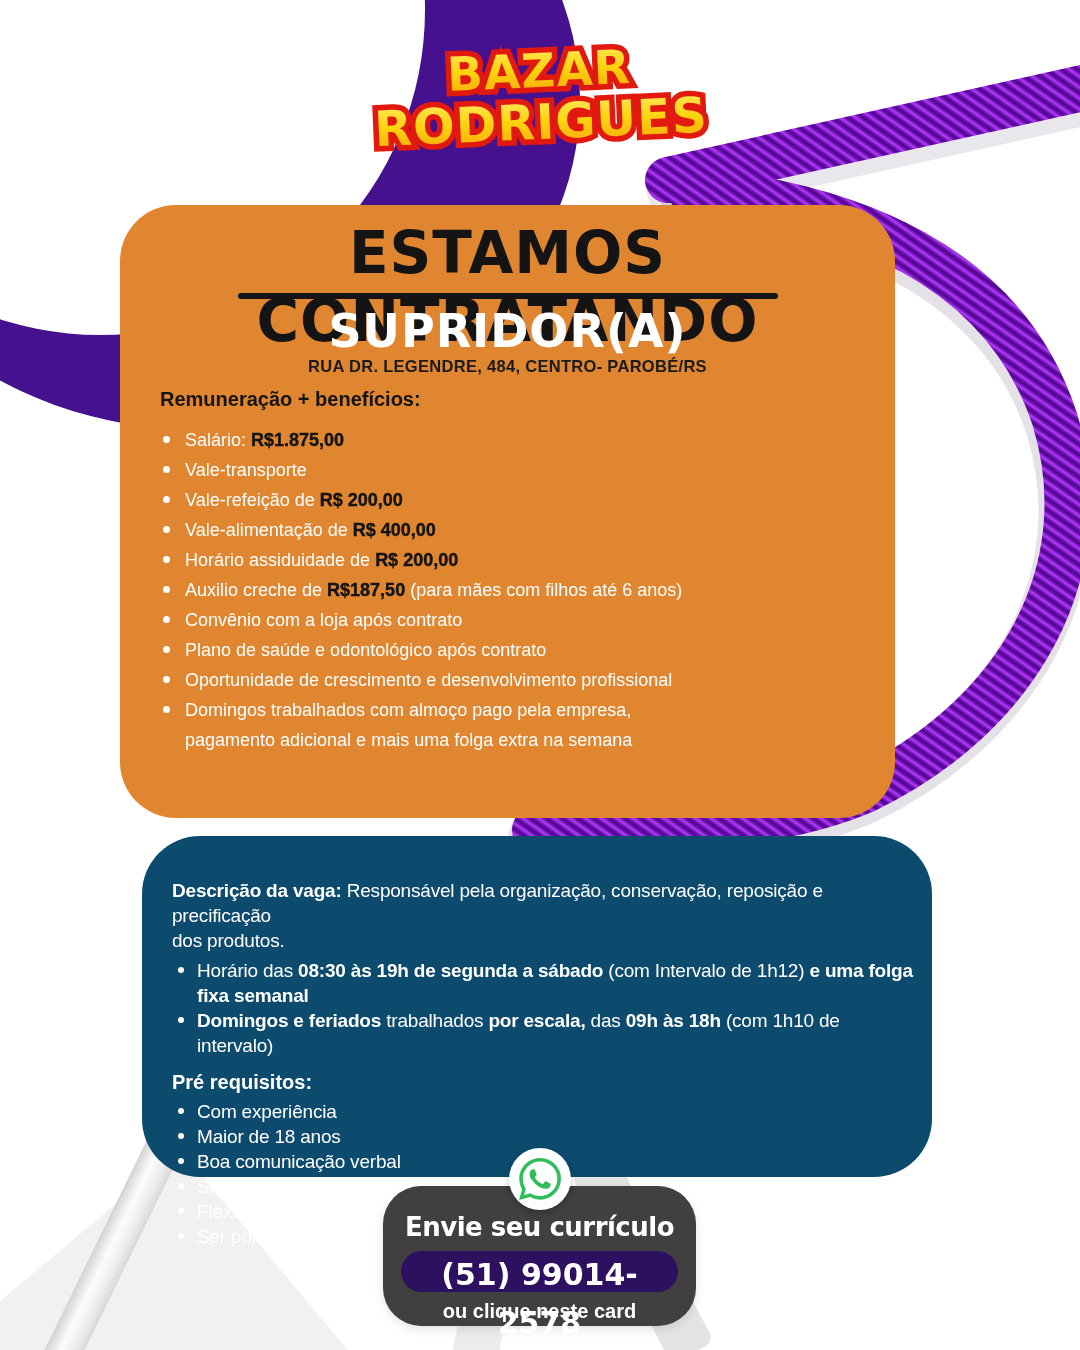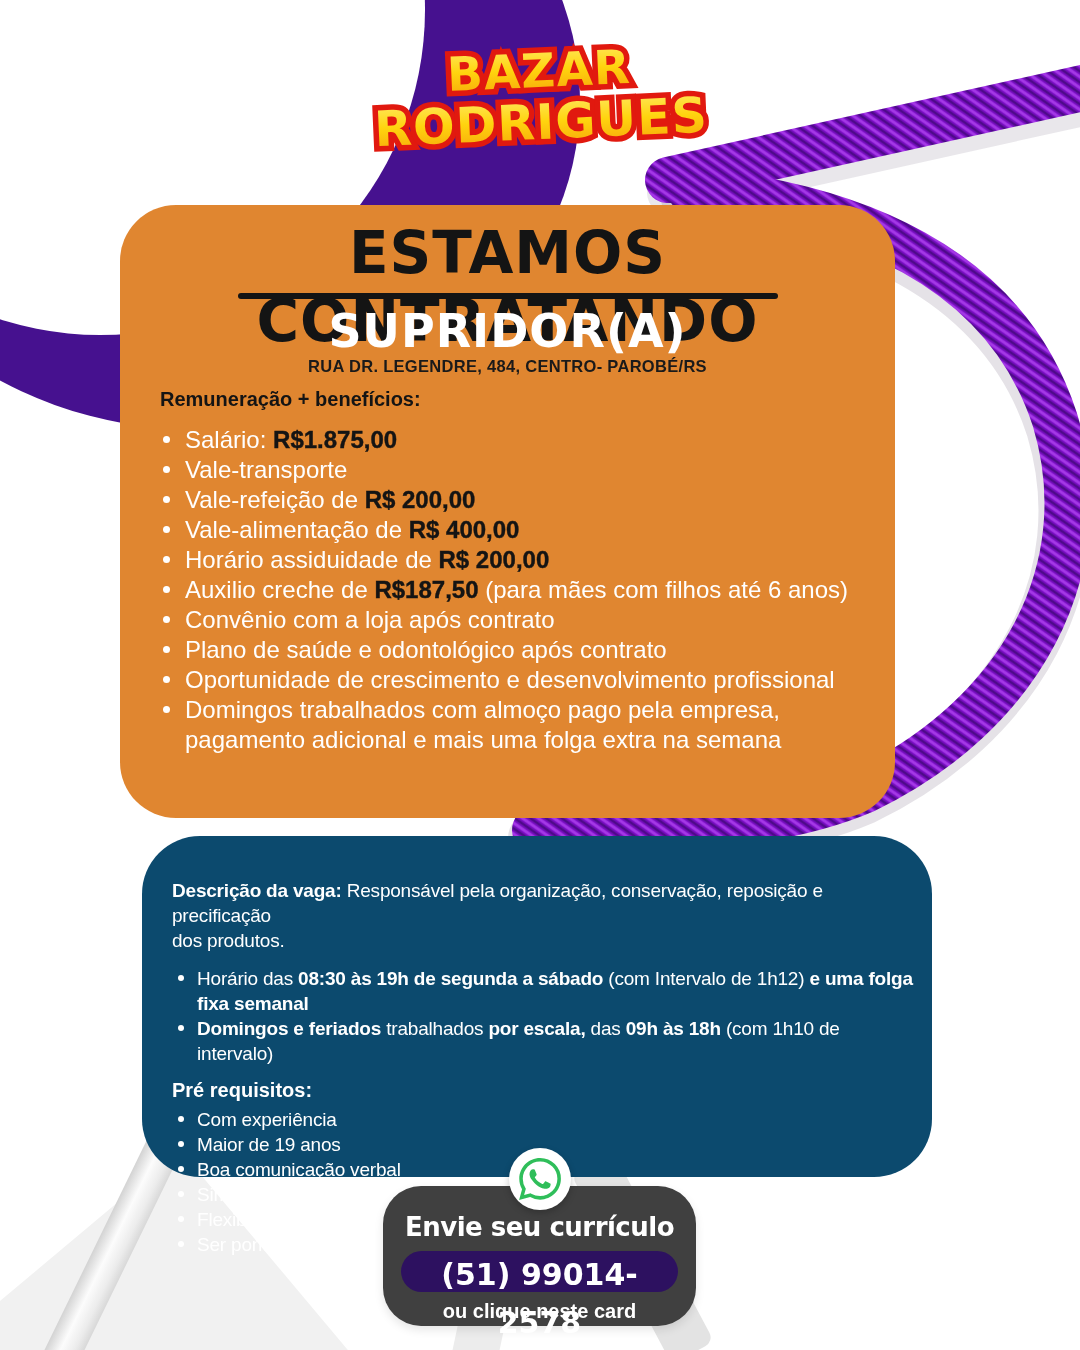--- a/index.html
+++ b/index.html
@@ -50,32 +50,32 @@
            width:540px;height:6px;background:#141414;border-radius:3px;}
   .role{position:absolute;top:99px;left:0;right:0;text-align:center;
         font-family:"DejaVu Sans",sans-serif;font-weight:bold;font-size:46px;
         letter-spacing:1px;color:#ffffff;}
   .address{position:absolute;top:152px;left:0;right:0;text-align:center;
            font-weight:bold;font-size:16.5px;letter-spacing:.3px;color:#1a1a1a;}
   .benefits{position:absolute;left:40px;top:180px;width:805px;}
   .benefits-title{font-weight:bold;font-size:20px;color:#141414;line-height:28px;}
   ul.flyer-list{list-style:none;margin:12px 0 0;padding:0;}
   ul.flyer-list li{position:relative;padding-left:25px;white-space:pre-line;}
-  ul.benefits-list li{color:#fff;font-size:24px;line-height:30px;}
+  ul.benefits-list li{color:#fff;font-size:18px;line-height:30px;}
   ul.benefits-list li::before{content:"";position:absolute;left:3px;top:11px;width:7px;height:7px;
         border-radius:50%;background:#fff;}
   ul.benefits-list .seg-bold{color:#141414;font-weight:bold;-webkit-text-stroke:.4px #141414;}
 
   
   .details-card{position:absolute;left:142px;top:836px;width:790px;height:341px;
                 border-radius:58px;background:#0c4a6e;z-index:2;}
   .details-inner{position:absolute;left:30px;top:17px;width:742px;}
   .description{font-size:19px;line-height:25px;color:#fff;white-space:pre-line;letter-spacing:-.2px;}
   .desc-label{font-weight:bold;}
-  ul.schedule-list{margin-top:13px;}
+  ul.schedule-list{margin-top:5px;}
   ul.schedule-list li, ul.req-list li{color:#fff;font-size:19px;line-height:25px;letter-spacing:-.2px;}
   ul.schedule-list li::before, ul.req-list li::before{content:"";position:absolute;left:6px;top:9px;
         width:6px;height:6px;border-radius:50%;background:#fff;}
   ul.schedule-list .seg-bold{font-weight:bold;}
   .requirements-title{margin-top:13px;font-weight:bold;font-size:20px;color:#fff;}
   ul.req-list{margin-top:5px;}
 
   
   .whatsapp-badge{position:absolute;left:509px;top:1148px;width:62px;height:62px;border-radius:50%;
         background:#fff;z-index:4;box-shadow:0 3px 7px rgba(0,0,0,.22);
@@ -157,21 +157,21 @@
 dos produtos.</span>
       </div>
       <ul class="flyer-list schedule-list">
           <li><span>Horário das </span><span class="seg-bold">08:30 às 19h de segunda a sábado</span><span> (com Intervalo de 1h12) </span><span class="seg-bold">e uma folga
 fixa semanal</span></li>
           <li><span class="seg-bold">Domingos e feriados</span><span> trabalhados </span><span class="seg-bold">por escala,</span><span> das </span><span class="seg-bold">09h às 18h</span><span> (com 1h10 de intervalo)</span></li>
         </ul>
       <div class="requirements-title">Pré requisitos:</div>
       <ul class="flyer-list req-list">
           <li>Com experiência</li>
-          <li>Maior de 19 anos</li>
+          <li>Maior de 18 anos</li>
           <li>Boa comunicação verbal</li>
           <li>Simpatia com o público</li>
           <li>Flexibilidade de horários</li>
           <li>Ser pontual</li>
         </ul>
     </div>
   </div>
 
   <div class="whatsapp-badge">
     <svg width="42" height="42" viewBox="0 0 24 24">

